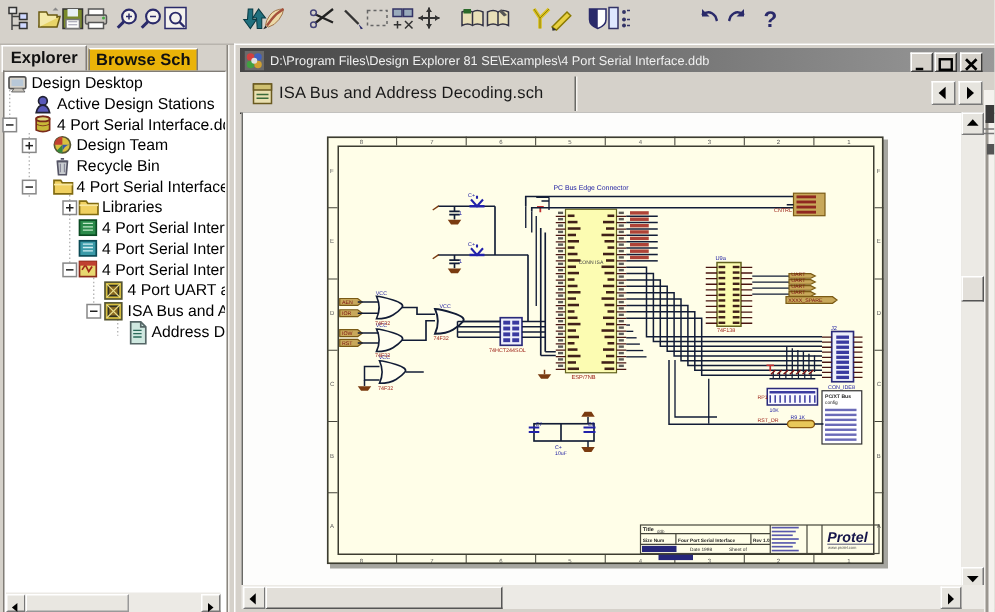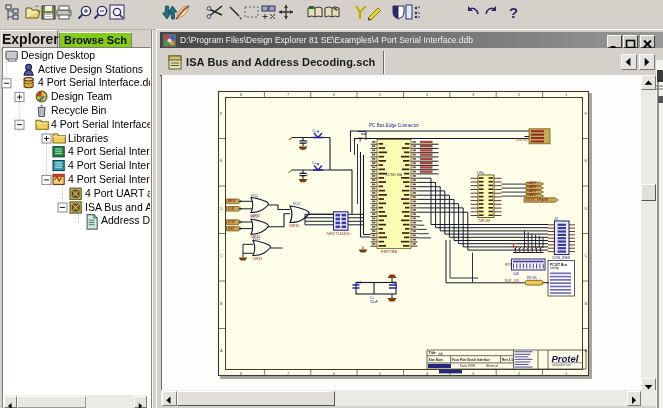--- a/index.html
+++ b/index.html
@@ -109,22 +109,22 @@
 <g transform="translate(465,5)">
       <path d="M3 5q5-4 9 1l1 3" fill="none" stroke="#2a2a6a" stroke-width="1.6"></path>
       <path d="M3 1v5h5z" fill="#2a2a6a"></path>
     </g>
 <g transform="translate(485,5)">
       <path d="M11 5Q6 1 2 6L1 9" fill="none" stroke="#2a2a6a" stroke-width="1.6"></path>
       <path d="M11 1v5H6z" fill="#2a2a6a"></path>
     </g>
 <text x="509" y="18" font-size="15" font-weight="bold" fill="#2a2a6a">?</text>
 </svg>
-<div class="abs" style="left:1px;top:30px;width:57px;height:18px;background:#d5d1ca;border:1px solid #807c76;border-bottom:none;border-top-color:#fff;border-left-color:#fff;box-sizing:border-box;font-weight:bold;font-size:14px;color:#111;text-align:center;line-height:17px">Explorer</div>
-<div class="abs" style="left:59px;top:32px;width:73px;height:16px;background:#84cc16;border:1px solid #807c76;border-bottom:none;border-top-color:#fff;box-sizing:border-box;font-weight:bold;font-size:11px;color:#111;text-align:center;line-height:15px">Browse Sch</div>
+<div class="abs" style="left:1px;top:30px;width:57px;height:18px;background:#d5d1ca;border:1px solid #807c76;border-bottom:none;border-top-color:#fff;border-left-color:#fff;box-sizing:border-box;font-weight:bold;font-size:11px;color:#111;text-align:center;line-height:17px">Explorer</div>
+<div class="abs" style="left:59px;top:32px;width:73px;height:16px;background:#eab308;border:1px solid #807c76;border-bottom:none;border-top-color:#fff;box-sizing:border-box;font-weight:bold;font-size:11px;color:#111;text-align:center;line-height:15px">Browse Sch</div>
 <div class="abs" style="left:2px;top:47px;width:149px;height:361px;background:#fff;border:1px solid #807c76;border-right-color:#fff;border-bottom:none;box-sizing:border-box;overflow:hidden"></div>
 <svg class="abs" style="left:0px;top:48px" width="150" height="200" viewBox="0 0 150 200">
 <g stroke="#aaa" stroke-dasharray="1 1.6" stroke-width="0.8">
 <path d="M6.5 12v22.080000000000002"></path>
 <path d="M19.5 40.6 v42.78"></path>
 <path d="M46.5 82.0 v53.82"></path>
 <path d="M62.5 137.2 v26.22"></path>
 <path d="M78.5 164.8 v11.040000000000001"></path>
 </g>
 <g transform="translate(6,1.0) scale(1.12) translate(-6,-1.0)">
@@ -273,21 +273,21 @@
       <path d="M3 1.5l7 7M10 1.5l-7 7" stroke="#000" stroke-width="1.8"></path>
     </svg></div>
 <div class="abs" style="left:160px;top:48px;width:503px;height:27.5px;background:#d5d1ca;border-bottom:1.5px solid #3a3a38;box-sizing:border-box"></div>
 <div class="abs" style="left:383px;top:51px;width:1px;height:23px;background:#6a6a66"></div>
 <div class="abs" style="left:384px;top:51px;width:1px;height:23px;background:#f6f4f0"></div>
 <svg class="abs" style="left:168px;top:55px" width="15" height="15" viewBox="0 0 15 15">
     <rect x="1" y="1" width="12" height="13" fill="#e8dfb0" stroke="#6a5a20"></rect>
     <rect x="1" y="1" width="12" height="4" fill="#cfc070" stroke="#6a5a20"></rect>
     <path d="M3 8h8M3 10.5h8" stroke="#3a6a3a" stroke-width="1"></path>
   </svg>
-<div class="abs" style="left:186px;top:56px;font-size:11px;font-weight:bold;color:#1a1a1a;letter-spacing:.1px">ISA Bus and Address Decoding.sch</div>
+<div class="abs" style="left:186px;top:56px;font-size:11px;font-weight:normal;color:#1a1a1a;letter-spacing:.1px">ISA Bus and Address Decoding.sch</div>
 <div class="abs" style="left:621px;top:54px;width:16px;height:16px;background:#e6e4de;border:1px solid #777;border-top-color:#fff;border-left-color:#fff;box-sizing:border-box"><svg width="14" height="14" viewBox="0 0 14 14">
       <path d="M9 3L4 7.5L9 12z" transform="scale(0.9333333333333333,0.9333333333333333)" fill="#000"></path>
     </svg></div>
 <div class="abs" style="left:639px;top:54px;width:16px;height:16px;background:#e6e4de;border:1px solid #777;border-top-color:#fff;border-left-color:#fff;box-sizing:border-box"><svg width="14" height="14" viewBox="0 0 14 14">
       <path d="M5 3l5 4.5L5 12z" transform="scale(0.9333333333333333,0.9333333333333333)" fill="#000"></path>
     </svg></div>
 <div class="abs" style="left:161px;top:75px;width:480px;height:315px;background:#fdfdfc;border-left:1px solid #6a6a66;box-sizing:border-box"></div>
 <svg class="abs" style="left:161px;top:75px" width="480" height="315" viewBox="161 75 480 315">
     <rect x="220" y="93" width="372" height="286" fill="#a6a6a0"></rect>
     <rect x="218.5" y="91.5" width="370" height="284" fill="#fffee8" stroke="#3c3c30" stroke-width="1.1"></rect>

